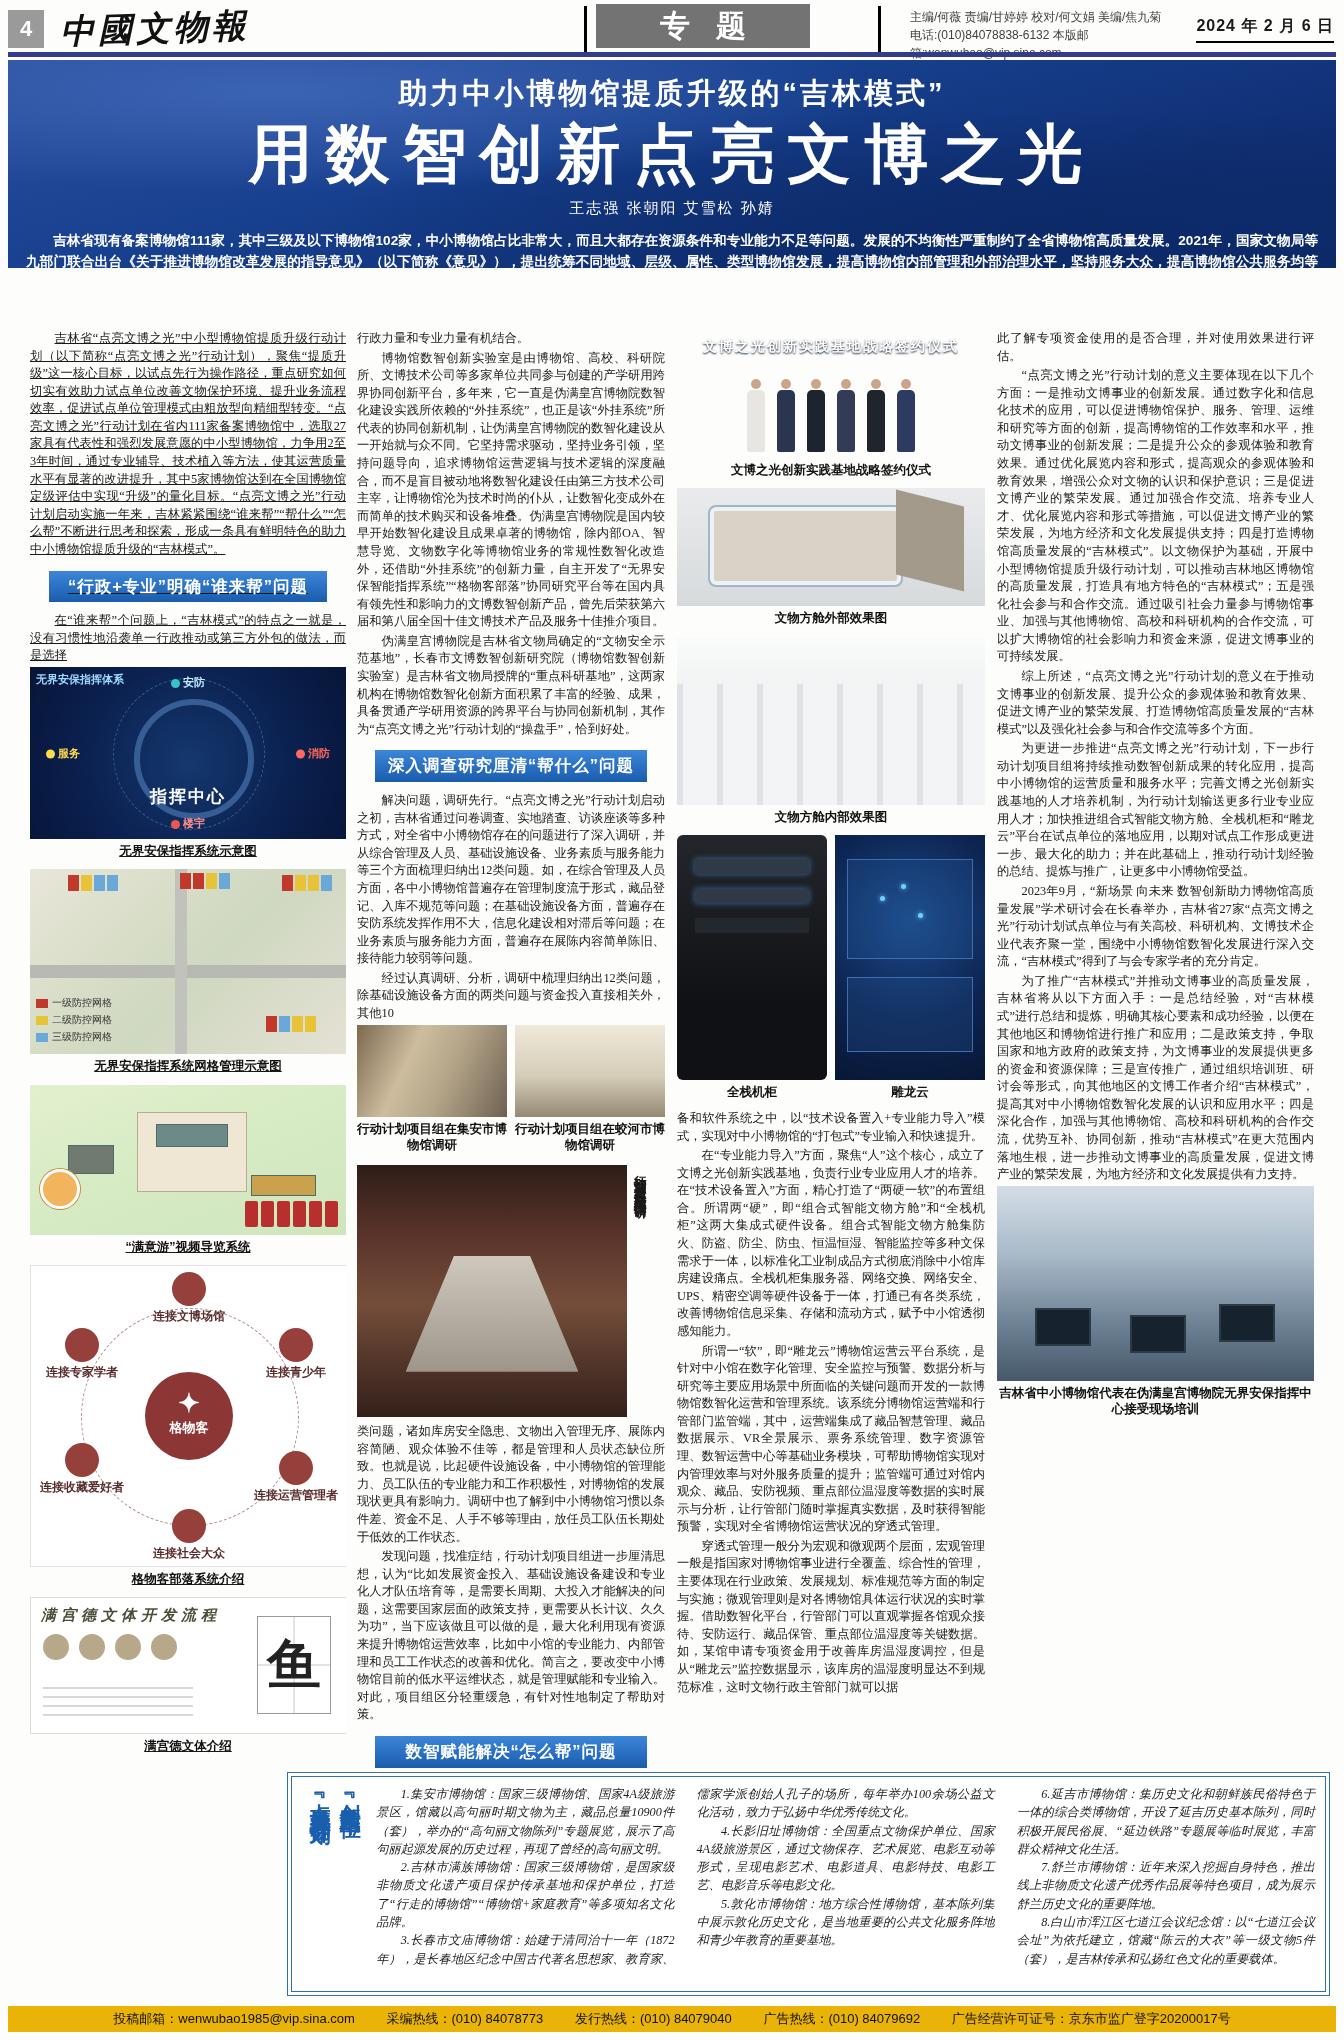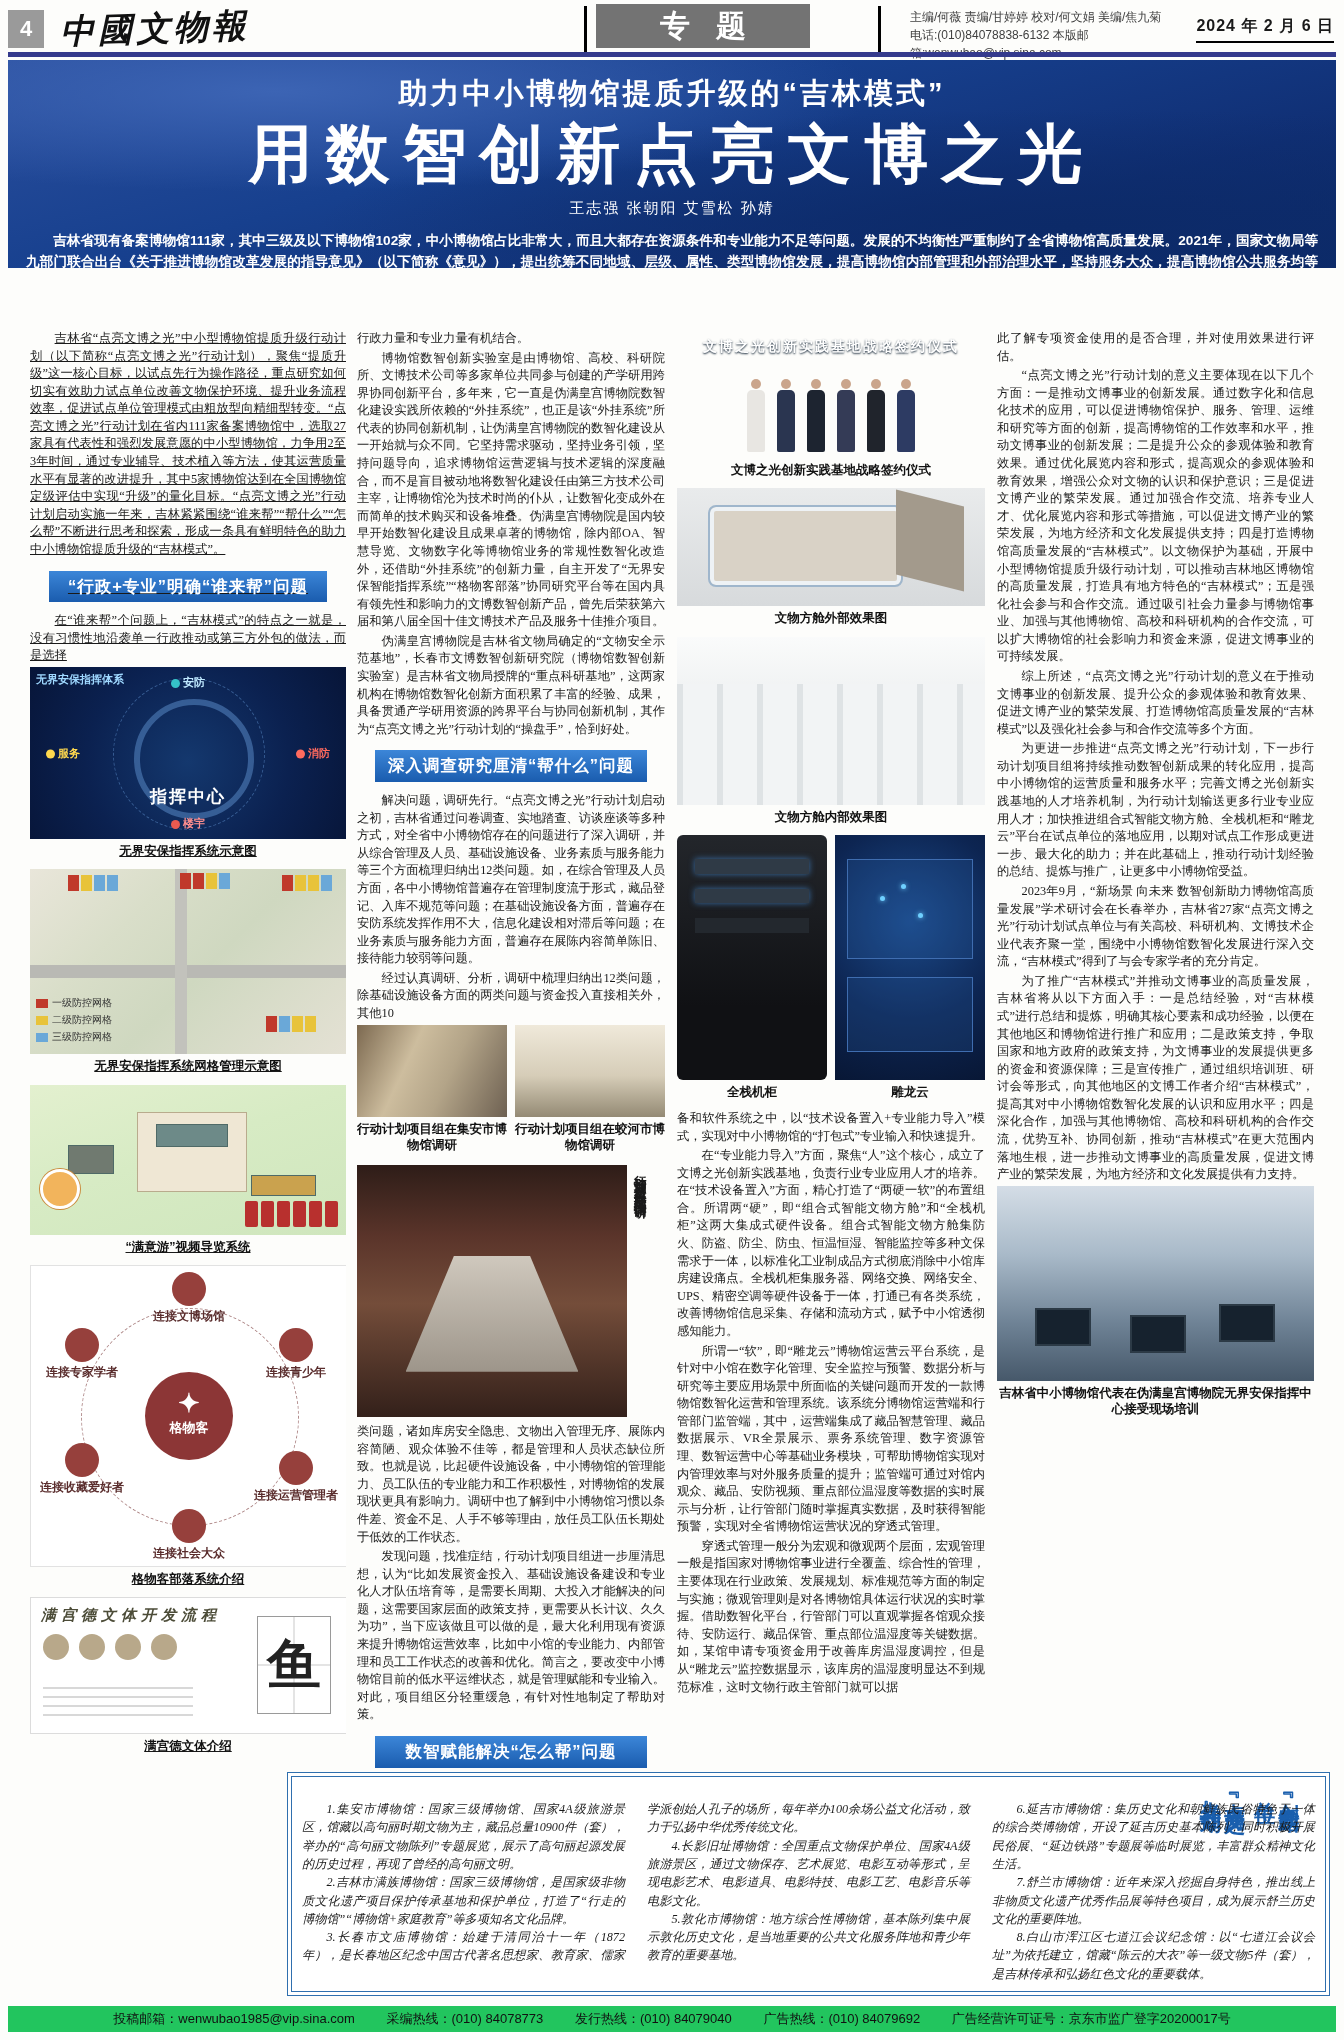--- a/index.html
+++ b/index.html
@@ -122,28 +122,28 @@
   #figG .slot{position:absolute;left:12%;right:12%;top:10%;height:6%;background:#2f3a46;box-shadow:0 0 6px #3a6ea5;}
   #figH{height:245px;background:radial-gradient(circle at 50% 35%,#1b4a8a 0%,#0d2552 55%,#081735 100%);}
   #figH .pan{position:absolute;left:8%;right:8%;top:10%;height:40%;border:1px solid #3f6db0;background:rgba(40,90,160,.25);}
   #figH .dot{position:absolute;width:5px;height:5px;border-radius:50%;background:#6fd0ff;box-shadow:0 0 5px #6fd0ff;}
   
   #figI{height:195px;background:linear-gradient(180deg,#d4dde6 0%,#a9bac9 35%,#6f8396 70%,#46586a 100%);}
   #figI .mon{position:absolute;width:52px;height:34px;background:#16222e;border:2px solid #2c3a46;}
   
   #bigbox{position:absolute;left:287px;top:1772px;width:1043px;height:224px;background:#fff;
           border:1px solid #2f6fae;padding:3px;box-sizing:border-box;}
-  #bigbox .inner{border:1px solid #2f6fae;height:100%;box-sizing:border-box;display:flex;padding:8px 10px;flex-direction:column;}
+  #bigbox .inner{border:1px solid #2f6fae;height:100%;box-sizing:border-box;display:flex;padding:8px 10px;}
   #boxtitle{writing-mode:vertical-rl;height:100%;font:900 21px/1.15 "Liberation Sans",sans-serif;
             color:#1a5fae;letter-spacing:2px;margin-right:14px;}
   #boxtitle div{margin-left:6px;}
   #boxlist{flex:1;column-count:3;column-gap:22px;font:italic 12.2px/1.5 "Liberation Serif",serif;color:#1b1b1b;}
   #boxlist p{margin:0;text-indent:2em;text-align:justify;}
   
-  #footer{position:absolute;left:8px;top:2006px;width:1328px;height:26px;background:#22c55e;
+  #footer{position:absolute;left:8px;top:2006px;width:1328px;height:26px;background:#eab308;
           font:500 13px/26px "Liberation Sans",sans-serif;color:#111;text-align:center;}
   #footer span{margin:0 14px;}
 </style>
 </head>
 <body>
 
 <div id="page">
 
   <div id="masthead">
     <div id="pagenum">4</div>

